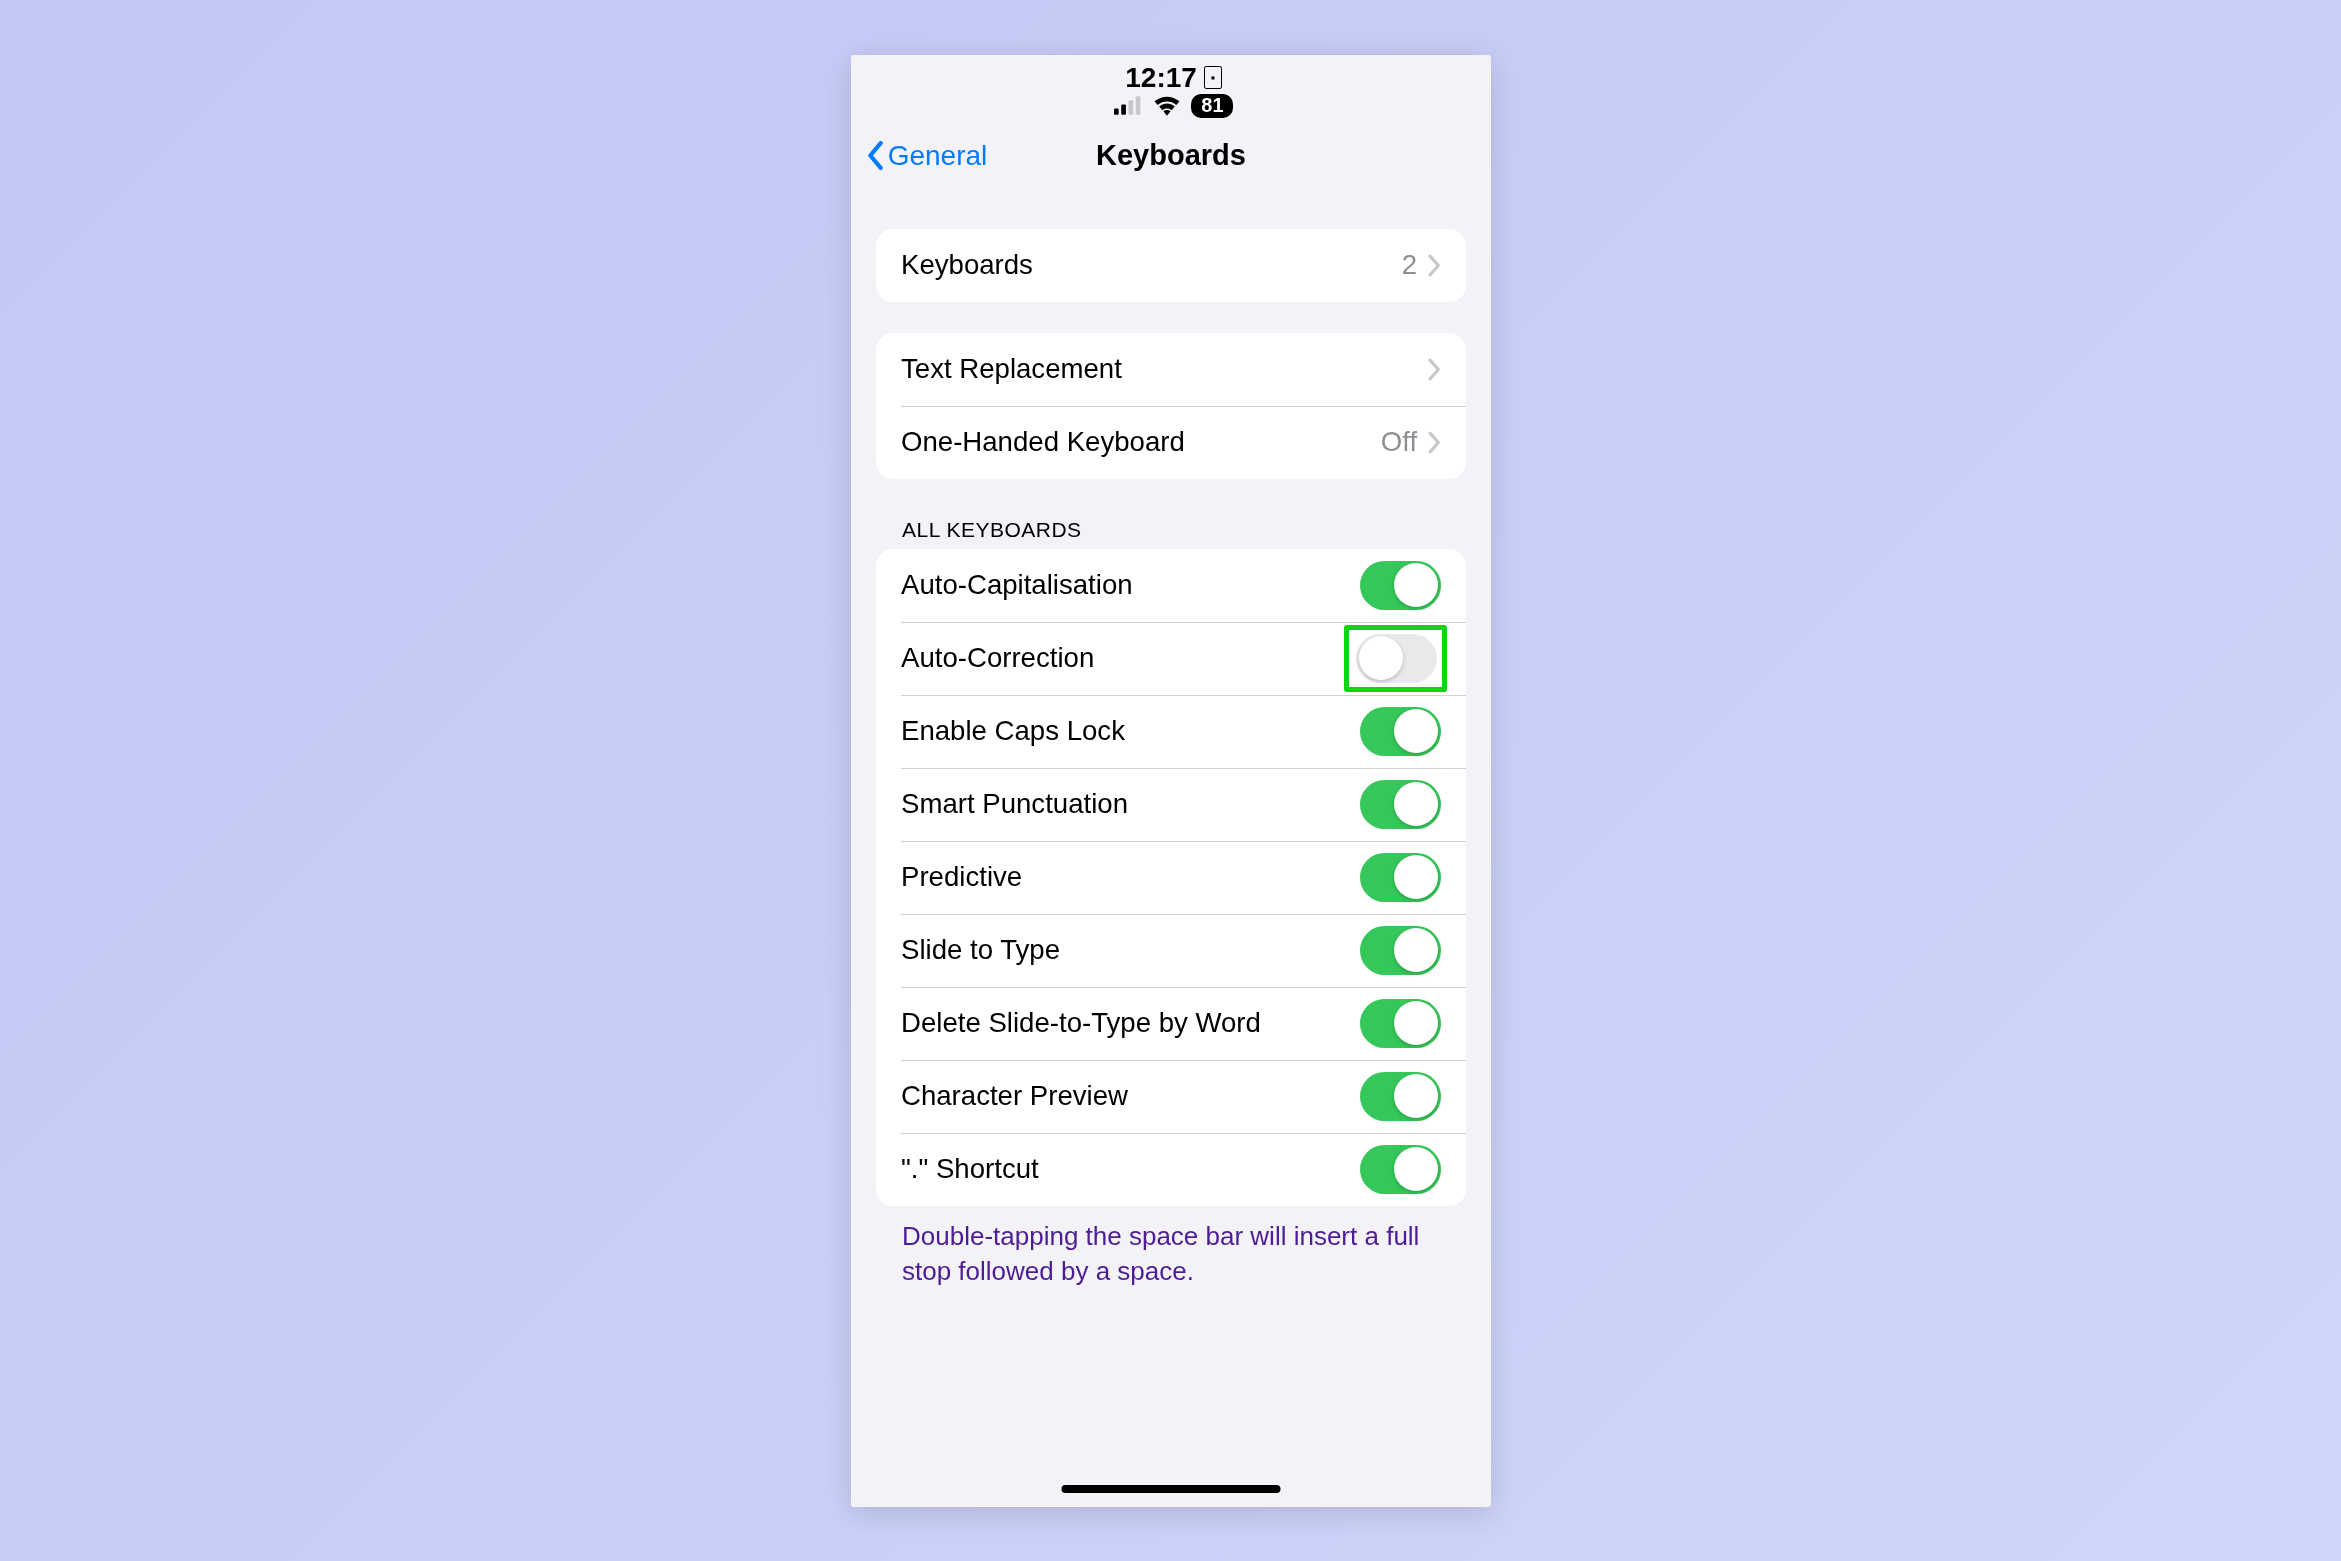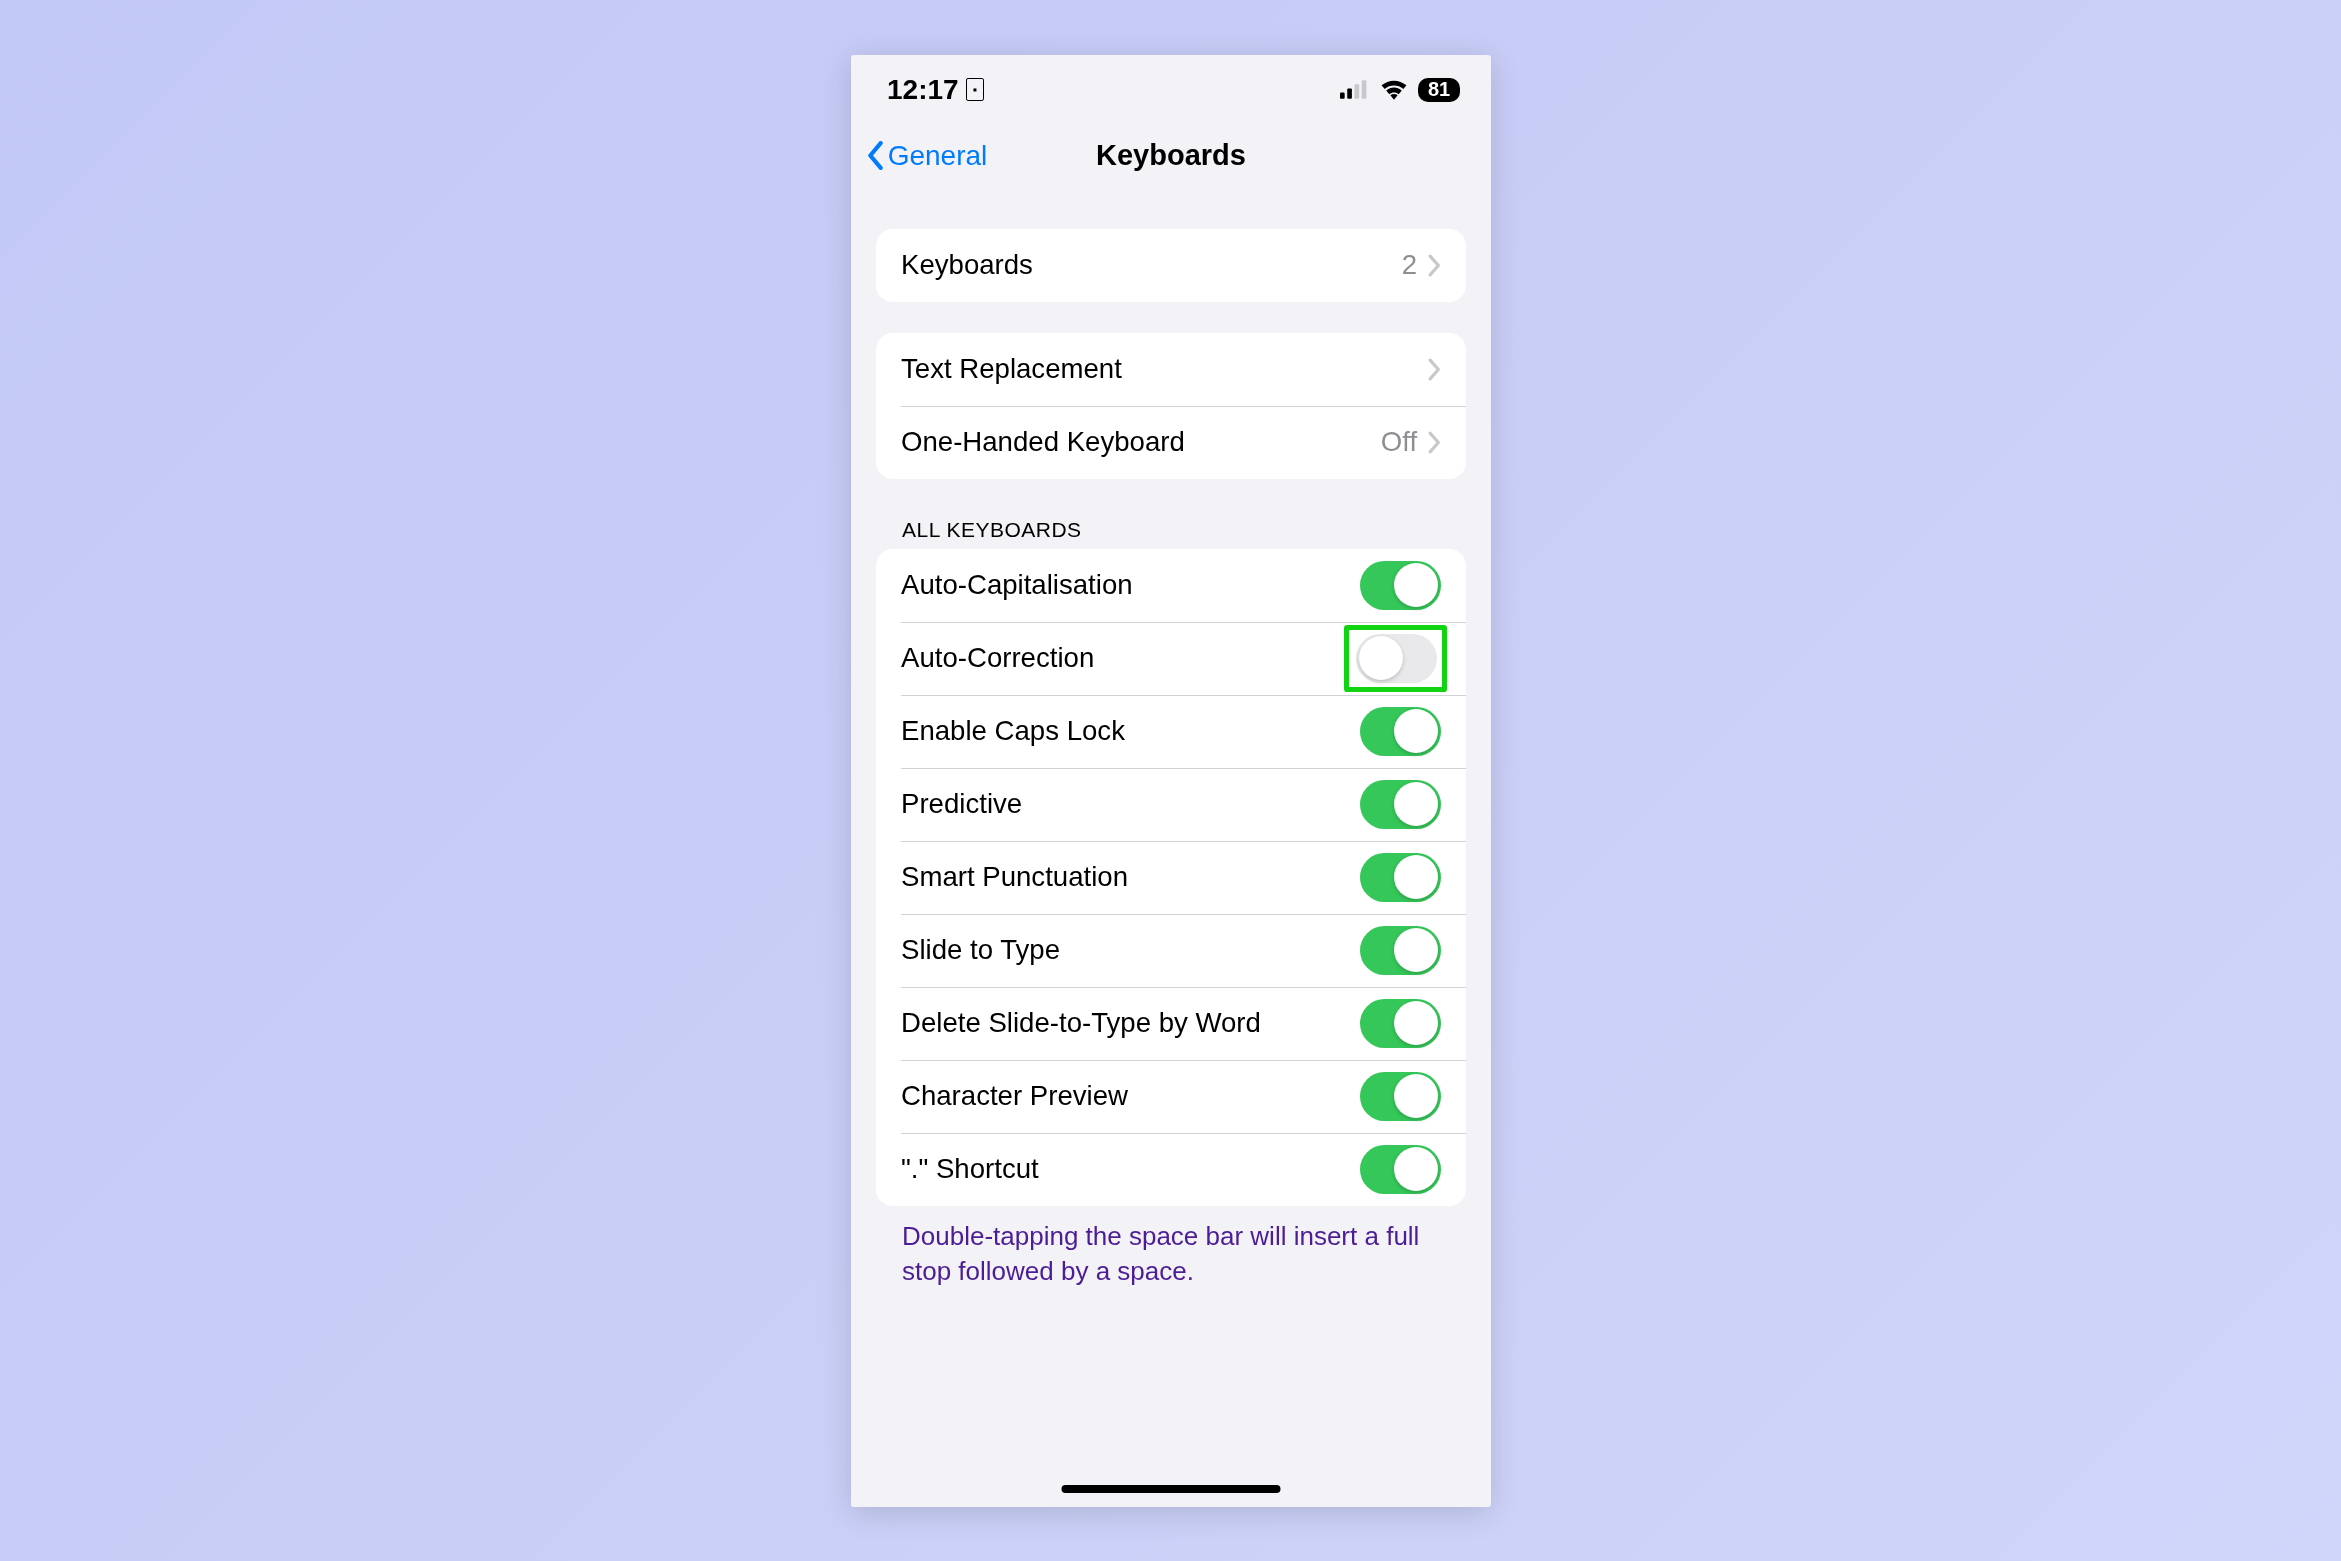--- a/index.html
+++ b/index.html
@@ -14,23 +14,23 @@
     width:640px;height:1452px;
     background:#f2f2f7;
     box-shadow:0 5.2px 31px rgba(0,0,0,.15);
     position:relative;
     display:flex;flex-direction:column;
     border-radius:3.1px;
     overflow:hidden;
   }
   .status-bar{
     height:70px;
-    display:flex;align-items:center;justify-content:space-between;
+    display:flex;align-items:center;justify-content:center;
     padding:0 31px 0 36px;
-    font-weight:600;font-size:28px;color:#000;
+    font-weight:600;font-size:28px;color:#000;flex-direction:column;
   }
   .status-left{display:flex;align-items:center;gap:7.3px}
   .status-right{display:flex;align-items:center;gap:10.4px}
   .sim-icon{display:inline-block;width:15.6px;height:21px;border:1.6px solid #000;border-radius:2.1px;position:relative}
   .sim-icon::after{content:"";position:absolute;left:50%;top:50%;width:3.1px;height:3.1px;background:#000;transform:translate(-50%,-50%)}
   .signal-icon svg,.wifi-icon svg{display:block}
   .battery-pill{
     display:inline-flex;align-items:center;justify-content:center;
     background:#000;color:#fff;font-size:20px;font-weight:700;
     border-radius:10px;padding:2.1px 7.3px;min-width:42px;height:24px;
@@ -197,27 +197,27 @@
             </div>
           </div>
         </div>
         <div class="row">
           <span class="row-label">Enable Caps Lock</span>
           <div class="toggle on">
             <div class="knob"></div>
           </div>
         </div>
         <div class="row">
+          <span class="row-label">Smart Punctuation</span>
+          <div class="toggle on">
+            <div class="knob"></div>
+          </div>
+        </div>
+        <div class="row">
           <span class="row-label">Predictive</span>
-          <div class="toggle on">
-            <div class="knob"></div>
-          </div>
-        </div>
-        <div class="row">
-          <span class="row-label">Smart Punctuation</span>
           <div class="toggle on">
             <div class="knob"></div>
           </div>
         </div>
         <div class="row">
           <span class="row-label">Slide to Type</span>
           <div class="toggle on">
             <div class="knob"></div>
           </div>
         </div>

